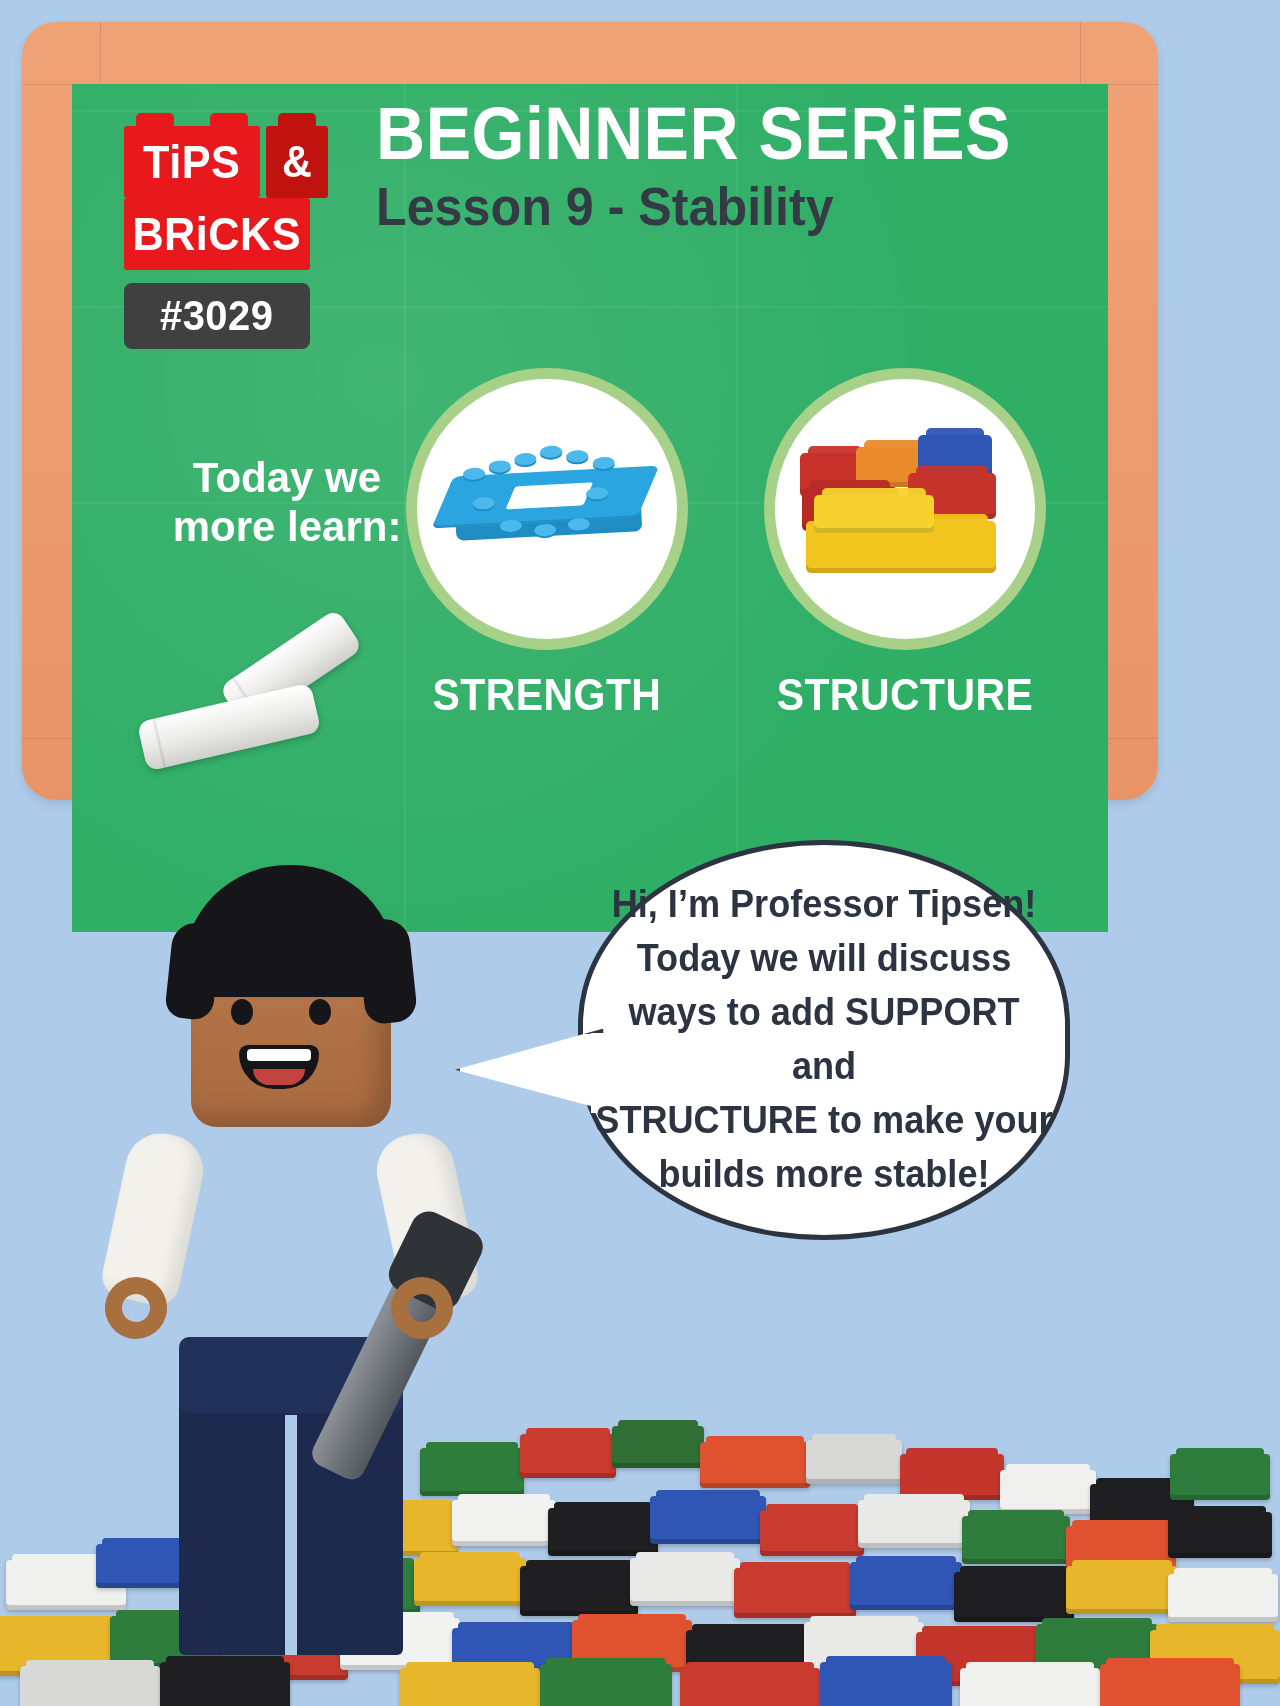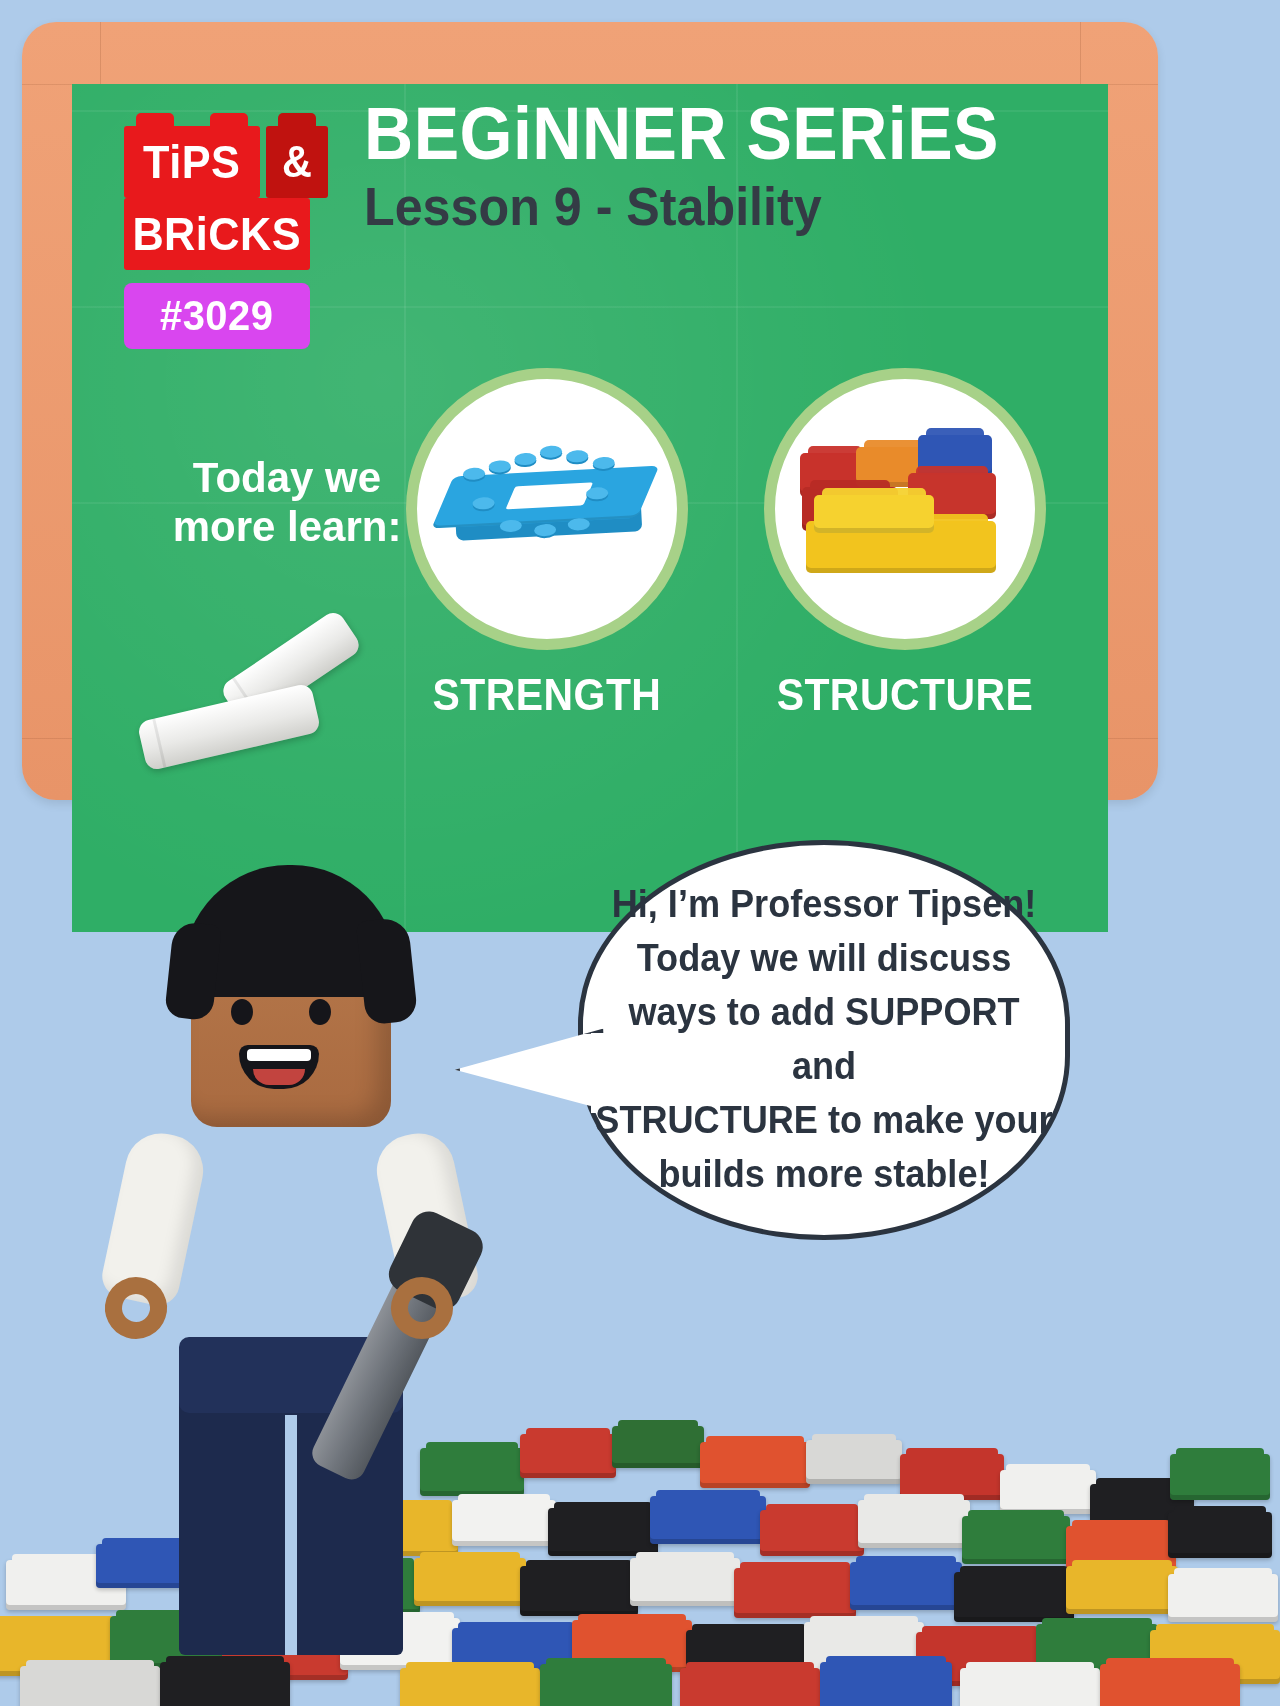--- a/index.html
+++ b/index.html
@@ -62,27 +62,27 @@
   .b-tips .stud:nth-of-type(2){ left:86px; }
   .b-amp{ width:62px; height:72px; }
   .b-amp .stud{ left:12px; }
   .b-bricks{ width:186px; height:72px; border-radius:3px; }
   .brick-txt{
     color:#fff; font-weight:bold; font-size:46px; line-height:1;
     letter-spacing:.5px; transform:scaleX(.94);
   }
   .brick-txt.amp{ font-size:44px; }
   .badge{
-    margin-top:13px; width:186px; height:66px; background:#d946ef;
+    margin-top:13px; width:186px; height:66px; background:#404040;
     border-radius:8px; display:flex; align-items:center; justify-content:center;
   }
   .badge-txt{ color:#fff; font-weight:bold; font-size:42px; letter-spacing:.5px; transform:scaleX(.95); }
 
   
-  .head{ position:absolute; left:292px; top:14px; }
+  .head{ position:absolute; left:304px; top:14px; }
   .title{
     color:#fff; font-weight:bold; font-size:74px; line-height:.96;
     letter-spacing:.5px; transform:scaleX(.92); transform-origin:left center;
     white-space:nowrap;
   }
   .subtitle{
     margin-top:10px; color:#343b45; font-weight:bold; font-size:54px;
     line-height:1; transform:scaleX(.93); transform-origin:left center;
     white-space:nowrap;
   }

